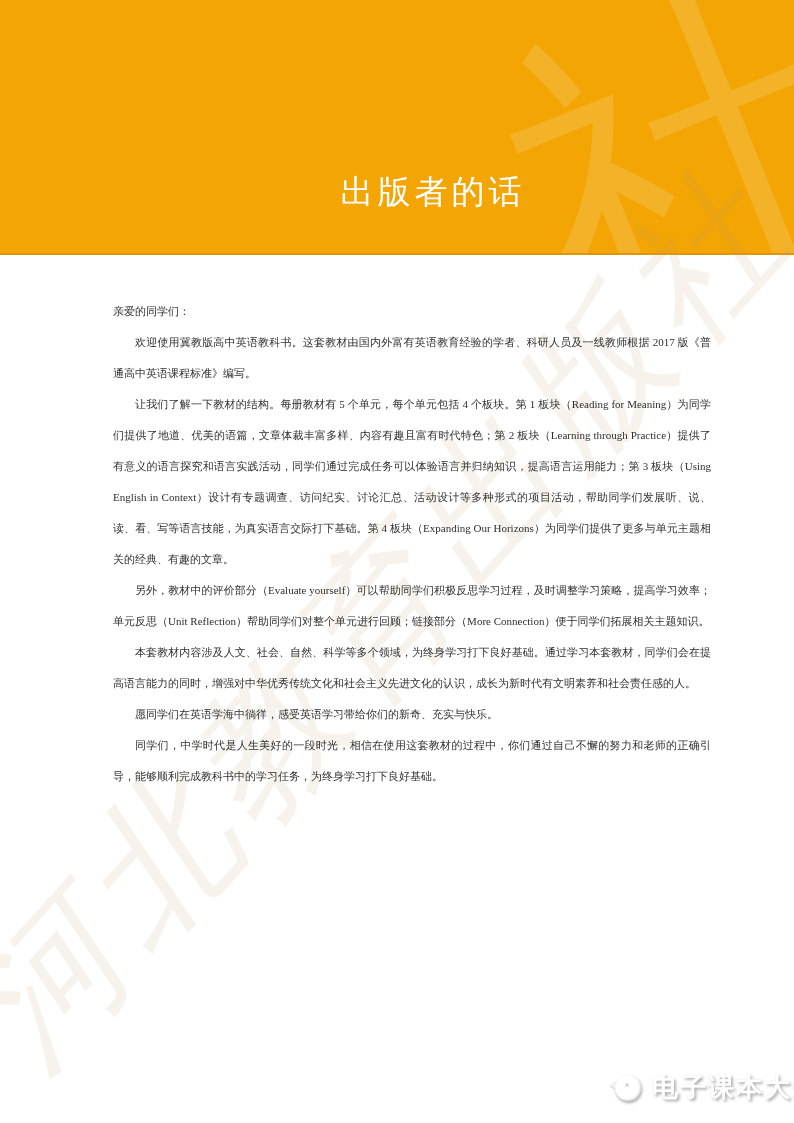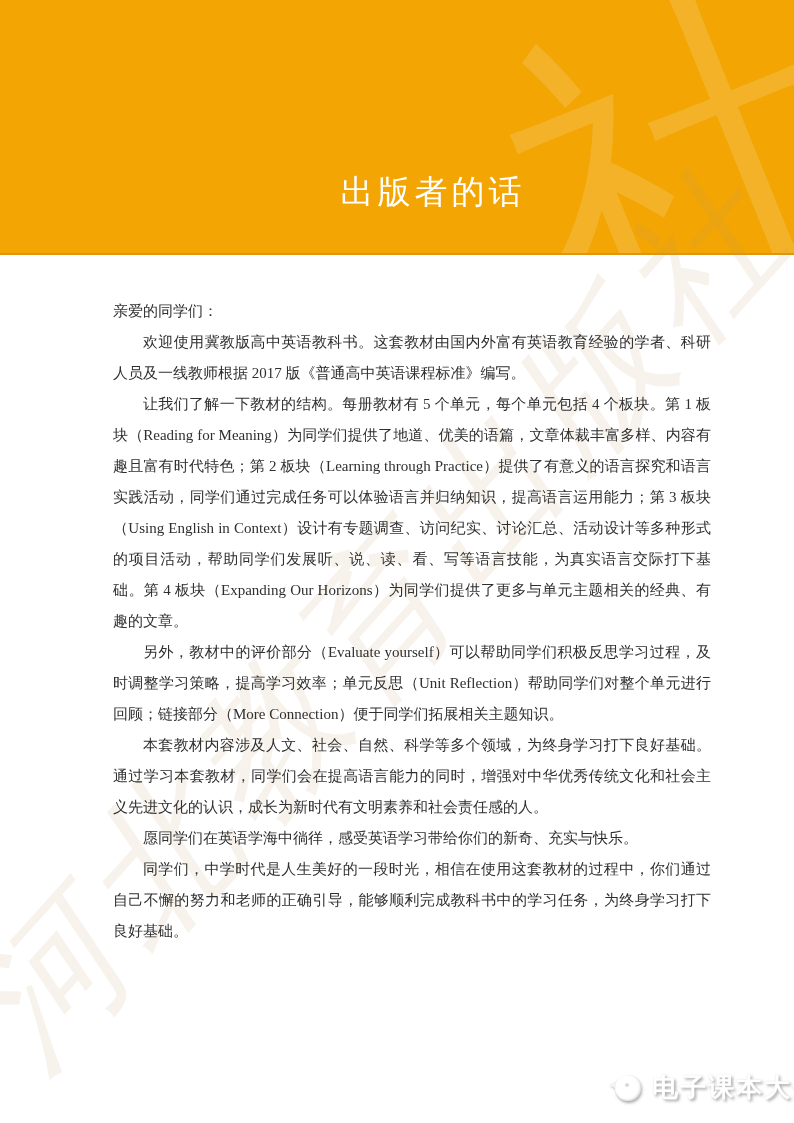--- a/index.html
+++ b/index.html
@@ -62,21 +62,21 @@
     font-style: italic;
     pointer-events: none;
   }
 
   
   .content {
     position: absolute;
     left: 113px;
     top: 296px;
     width: 598px;
-    font-size: 15px;
+    font-size: 11px;
     line-height: 31px;
     color: #2F2F2F;
     text-align: justify;
   }
   .content p { margin: 0; }
   .content p.indent { text-indent: 2em; }
 
   
   .footer-badge {
     position: absolute;

